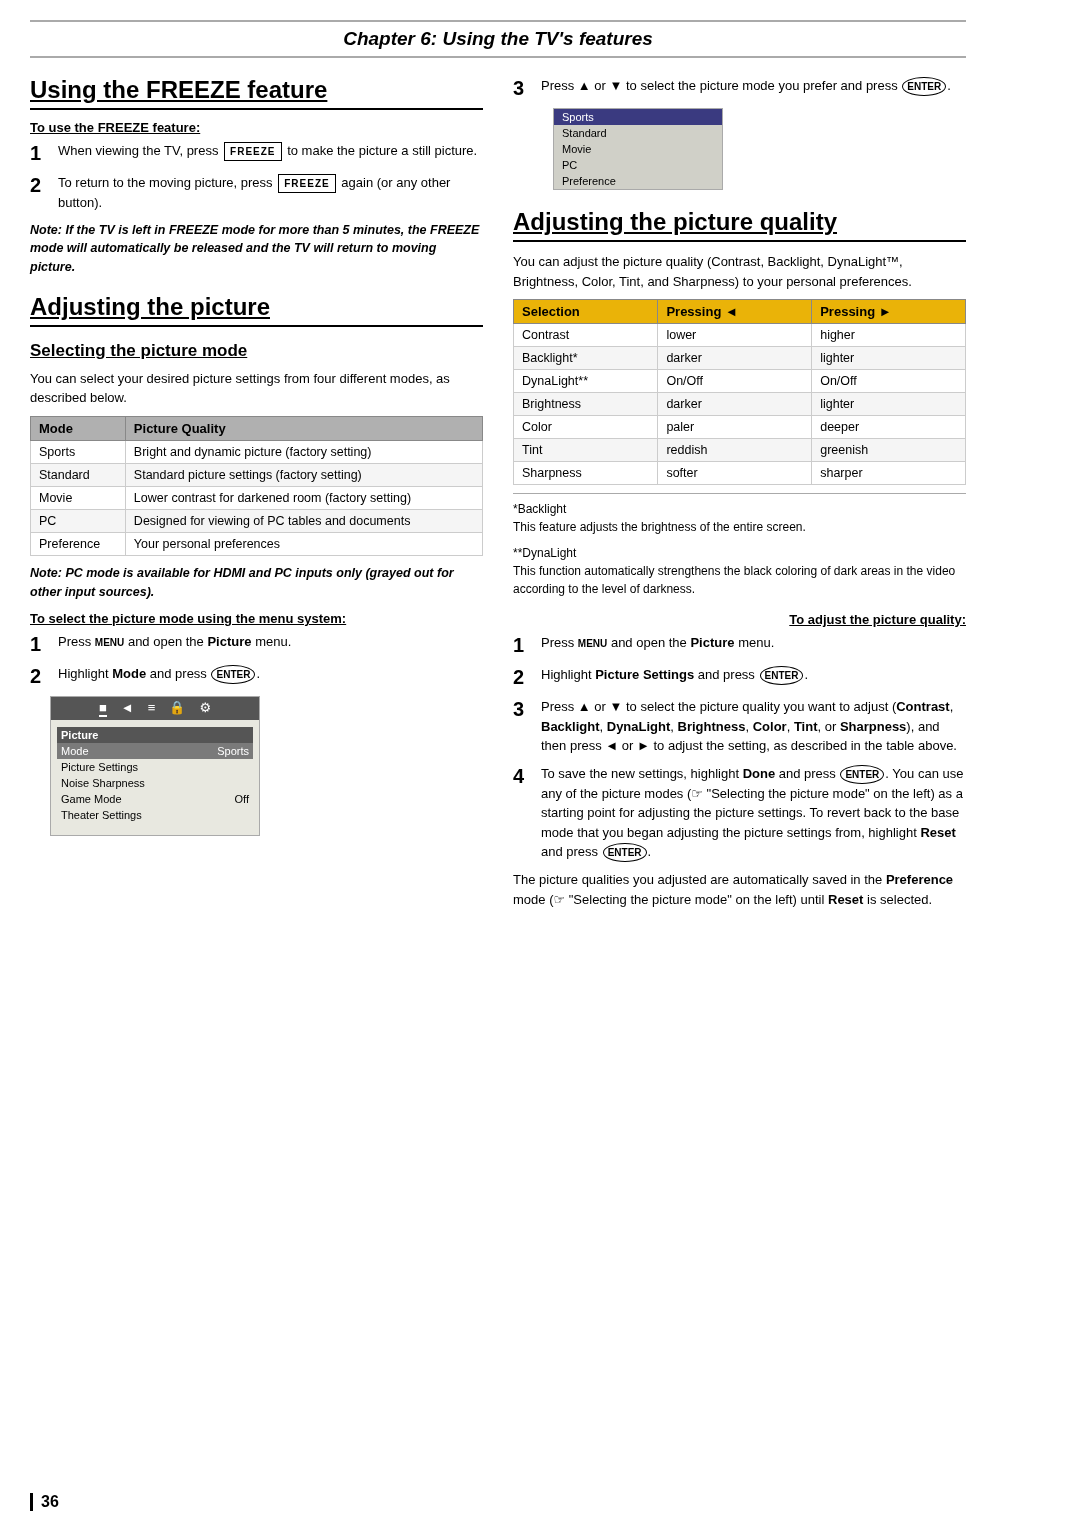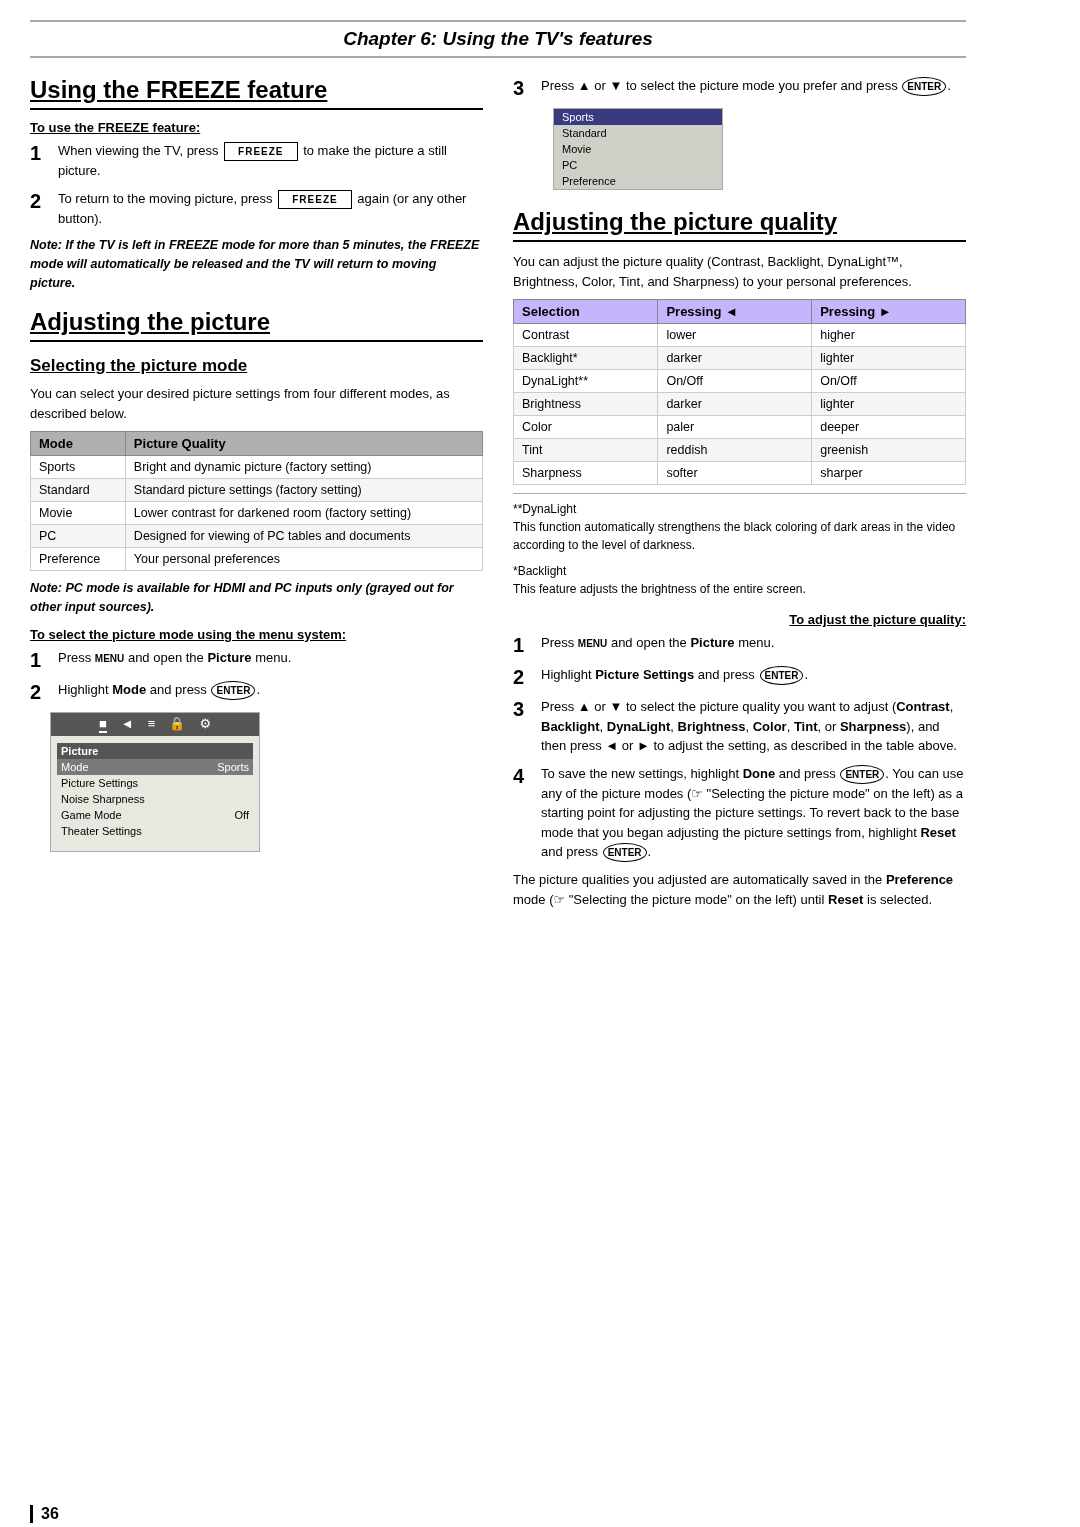--- a/index.html
+++ b/index.html
@@ -74,21 +74,21 @@
       margin-right: 6px;
       line-height: 1.2;
     }
     .step-content {
       flex: 1;
       line-height: 1.5;
     }
     .freeze-btn {
       display: inline-block;
       border: 1.5px solid #000;
-      padding: 1px 13px;
+      padding: 1px 5px;
       font-size: 10px;
       font-weight: bold;
       letter-spacing: 1px;
       vertical-align: middle;
       margin: 0 2px;
     }
     .enter-btn {
       display: inline-block;
       border: 1.5px solid #000;
       border-radius: 50%;
@@ -139,21 +139,21 @@
     }
     .mode-table tr:nth-child(even) td {
       background: #f5f5f5;
     }
     .quality-table {
       width: 100%;
       border-collapse: collapse;
       margin: 8px 0;
     }
     .quality-table th {
-      background: #c4b5fd;
+      background: #eab308;
       border: 1px solid #888;
       padding: 4px 8px;
       font-size: 13px;
       font-weight: bold;
       text-align: left;
     }
     .quality-table td {
       border: 1px solid #ccc;
       padding: 4px 8px;
       font-size: 12.5px;
@@ -233,21 +233,21 @@
       line-height: 1.5;
       margin-top: 4px;
       border-top: 1px solid #aaa;
       padding-top: 6px;
     }
     .footnote-item {
       margin-bottom: 8px;
     }
     .page-number {
       position: absolute;
-      bottom: 4px;
+      bottom: 16px;
       left: 30px;
       font-size: 16px;
       font-weight: bold;
       border-left: 3px solid #000;
       padding-left: 8px;
     }
     .adjusting-section {
       margin-top: 16px;
     }
   </style>
@@ -432,26 +432,26 @@
               <tr>
                 <td>Sharpness</td>
                 <td>softer</td>
                 <td>sharper</td>
               </tr>
             </tbody>
         </table>
 
         <div class="footnote">
           <div class="footnote-item">
+            <div>*Backlight</div>
+            <div>This feature adjusts the brightness of the entire screen.</div>
+          </div>
+          <div class="footnote-item">
             <div>**DynaLight</div>
             <div>This function automatically strengthens the black coloring of dark areas in the video according to the level of darkness.</div>
-          </div>
-          <div class="footnote-item">
-            <div>*Backlight</div>
-            <div>This feature adjusts the brightness of the entire screen.</div>
           </div>
         </div>
 
         <span class="bold-label" style="margin-top:14px;text-align:right;">To adjust the picture quality:</span>
 
         <div class="numbered-step">
           <span class="step-number">1</span>
           <div class="step-content">
             Press <sup class="menu-btn">MENU</sup> and open the <strong>Picture</strong> menu.
           </div>

